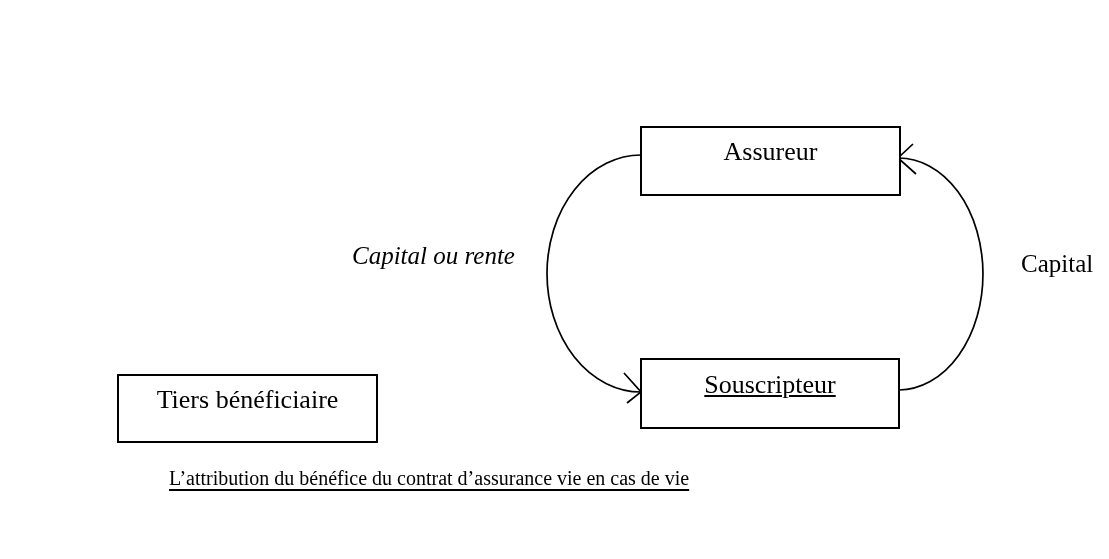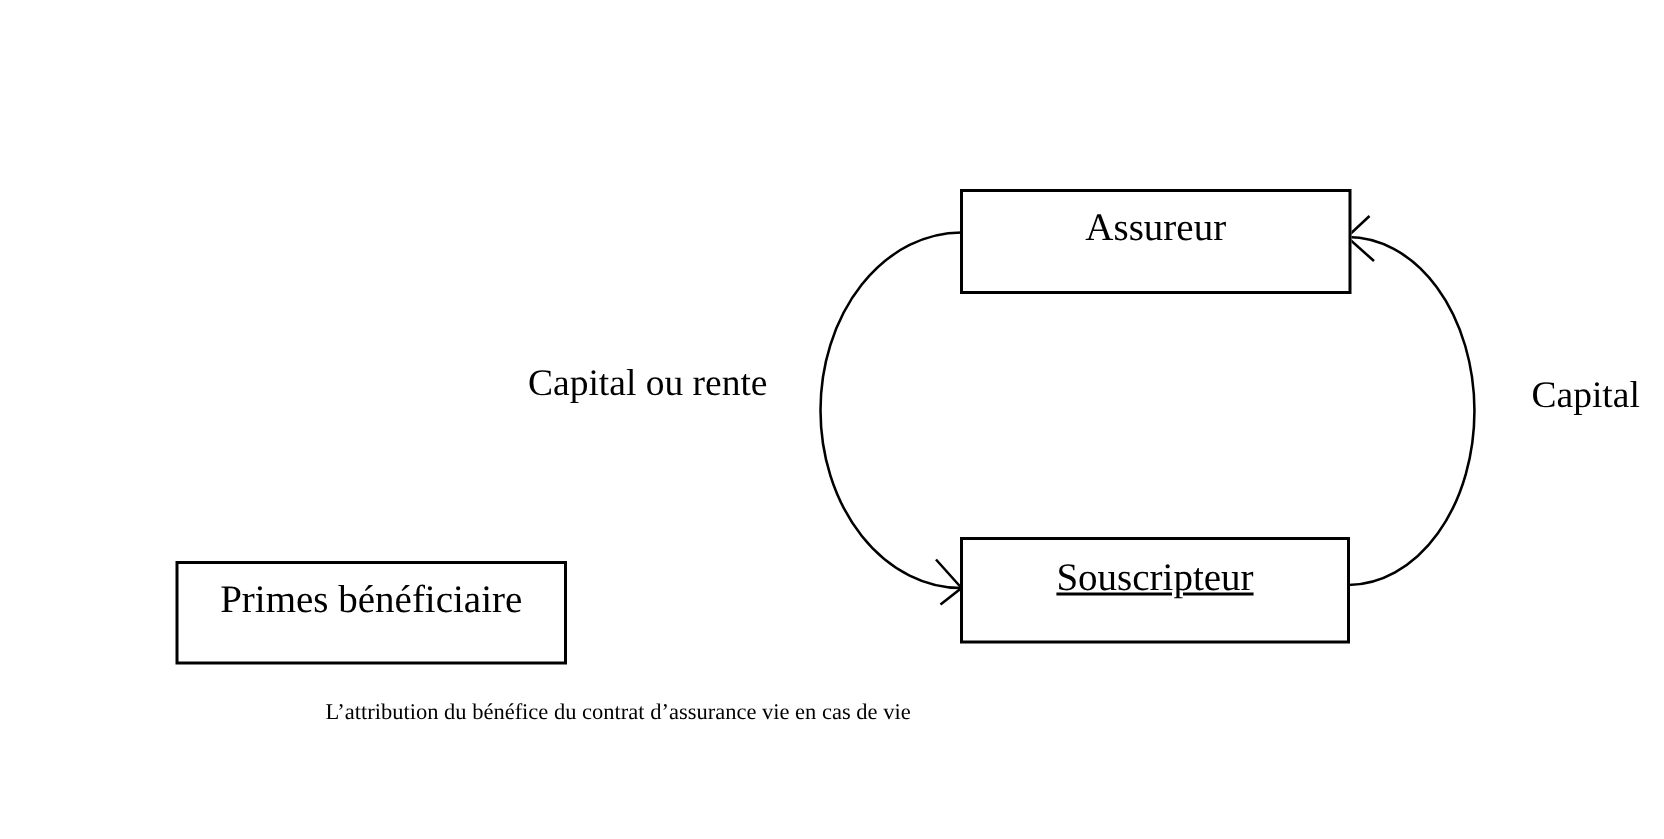--- a/index.html
+++ b/index.html
@@ -64,34 +64,35 @@
     height: 69px;
   }
   .flow-label {
     position: absolute;
     font-size: 25px;
     white-space: nowrap;
   }
   .label-capital {
     left: 352px;
     top: 242px;
+    font-style: italic;
   }
   .label-primes {
     left: 1021px;
     top: 250px;
   }
   .caption {
     position: absolute;
     left: 169px;
     top: 467px;
-    font-size: 15px;
+    font-size: 20px;
     white-space: nowrap;
+    text-decoration: underline;
     text-decoration-thickness: 1.5px;
     text-underline-offset: 4px;
-    margin-left: 48px;
   }
 </style>
 </head>
 <body>
 
 <div class="canvas">
 
   <svg class="arrow-layer" viewBox="0 0 1109 559">
 
     <path d="M 641 155 A 94 118.5 0 0 0 641 392"></path>
@@ -103,21 +104,21 @@
 
   <div class="box box-assureur">
     <span>Assureur</span>
   </div>
 
   <div class="box box-souscripteur">
     <span>Souscripteur</span>
   </div>
 
   <div class="box box-tiers">
-    <span>Primes bénéficiaire</span>
+    <span>Tiers bénéficiaire</span>
   </div>
 
   <div class="flow-label label-capital">Capital ou rente</div>
 
   <div class="flow-label label-primes">Capital</div>
 
   <div class="caption">L’attribution du bénéfice du contrat d’assurance vie en cas de vie</div>
 
 </div>
 

